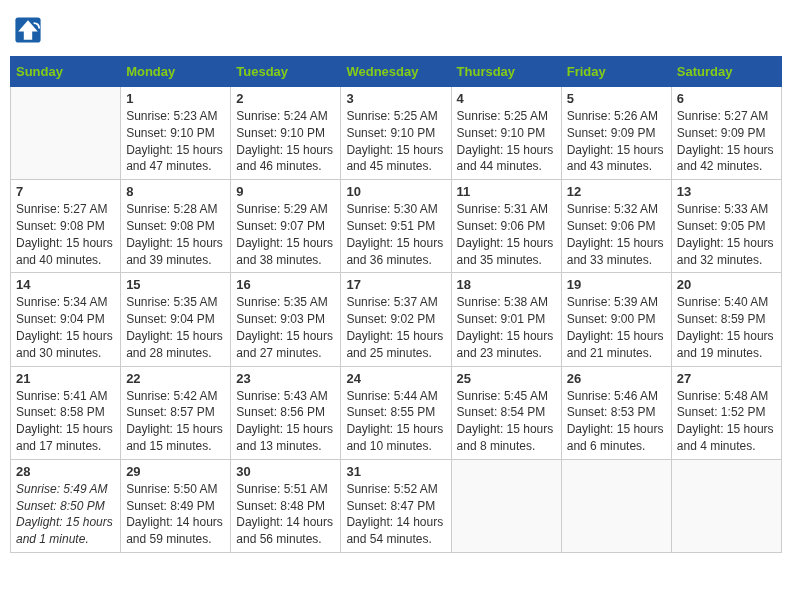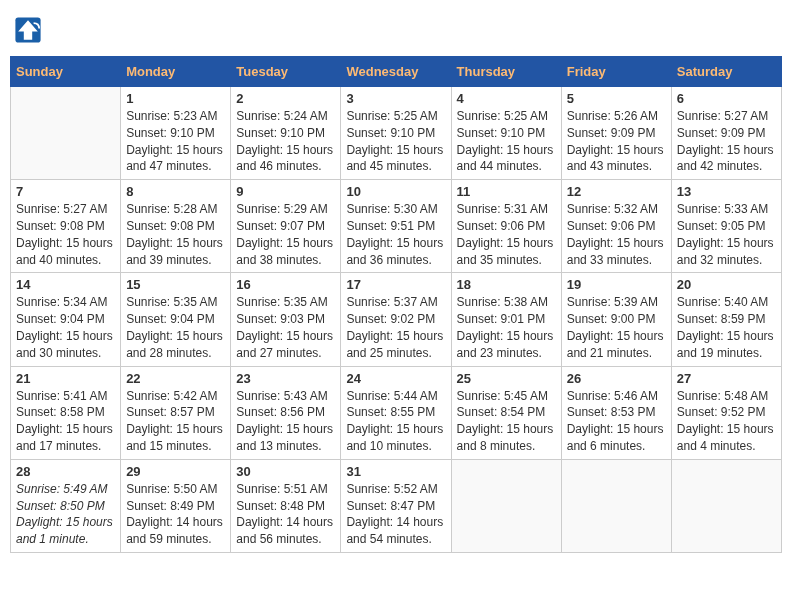--- a/index.html
+++ b/index.html
@@ -52,21 +52,21 @@
     .location-title {
       font-size: 15px;
       color: #444;
     }
     .calendar {
       width: 100%;
       border-collapse: collapse;
     }
     .calendar th {
       background: #2255a4;
-      color: #fdba74;
+      color: #84cc16;
       font-size: 13px;
       font-weight: bold;
       padding: 7px 5px;
       text-align: left;
       border: 1px solid #2255a4;
     }
     .calendar td {
       vertical-align: top;
       border: 1px solid #ccc;
       padding: 4px 5px;
@@ -311,21 +311,21 @@
         <td>
           <span class="day-num">26</span>
           <div class="day-info" style="white-space: pre-line;">Sunrise: 5:46 AM
 Sunset: 8:53 PM
 Daylight: 15 hours
 and 6 minutes.</div>
         </td>
         <td>
           <span class="day-num">27</span>
           <div class="day-info" style="white-space: pre-line;">Sunrise: 5:48 AM
-Sunset: 9:52 PM
+Sunset: 1:52 PM
 Daylight: 15 hours
 and 4 minutes.</div>
         </td>
       </tr>
       <tr>
         <td>
           <span class="day-num">28</span>
           <div class="day-info" style="white-space: pre-line; font-style: italic;">Sunrise: 5:49 AM
 Sunset: 8:50 PM
 Daylight: 15 hours

